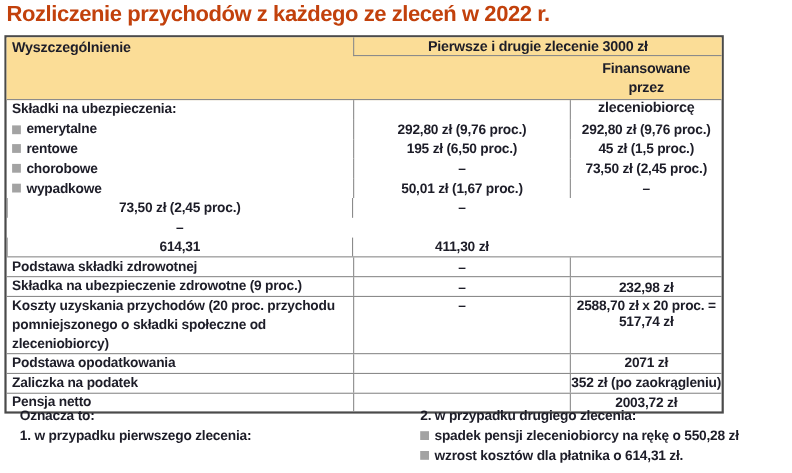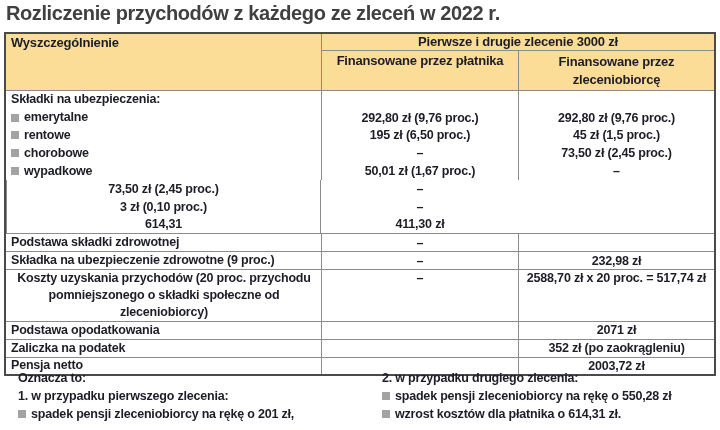--- a/index.html
+++ b/index.html
@@ -9,27 +9,27 @@
     color: #1d1d28;
     position: relative;
   }
 
   .page-title {
     position: absolute;
     left: 6px; top: 2px;
     font-size: 20px;
     font-weight: bold;
     letter-spacing: -0.4px;
-    color: #404040;
+    color: #c2410c;
   }
 
   .tbl {
     position: absolute;
     left: 4px; top: 32px;
-    width: 712px;
+    width: 654px;
     border: 2px solid #4a4a4a;
     border-bottom-width: 2px;
     background: #ffffff;
     font-weight: bold;
     letter-spacing: -0.2px;
   }
 
   
   .thead {
     display: grid;
@@ -69,21 +69,21 @@
   .row {
     display: grid;
     grid-template-columns: 315px 198px 1fr;
     min-height: 17.8px;
     font-size: 12.5px;
   }
   .row.sep { border-top: 1px solid #8b8b8b; }
   .c1 {
     display: flex; align-items: center;
     padding-left: 5px;
-    text-align: center;
+    text-align: left;
     line-height: 15px;
   }
   .c2, .c3 {
     display: flex; align-items: center; justify-content: center;
     text-align: center;
   }
   .c2 { border-left: 1px solid #8b8b8b; border-right: 1px solid #8b8b8b; }
   .row.valign-top .c2, .row.valign-top .c3 { align-items: flex-start; padding-top: 1px; }
   .row-koszty { min-height: 36px; }
   .row-koszty .c1 { line-height: 17px; padding-right: 4px; }
@@ -115,21 +115,20 @@
 </head>
 <body>
 
 <h1 class="page-title">Rozliczenie przychodów z każdego ze zleceń w 2022 r.</h1>
 
 <div class="tbl">
 
   <div class="thead">
     <div class="h-col1">Wyszczególnienie</div>
     <div class="h-group">Pierwsze i drugie zlecenie 3000 zł</div>
-    <div class="h-sub1">Finansowane przez płatnika</div>
     <div class="h-sub2">Finansowane przez zleceniobiorcę</div>
   </div>
 
   <div class="row">
     <div class="c1">Składki na ubezpieczenia:</div>
     <div class="c2"></div>
     <div class="c3"></div>
   </div>
 
   <div class="row">
@@ -167,21 +166,20 @@
     <div class="c2">50,01 zł (1,67 proc.)</div>
     <div class="c3">–</div>
   </div>
 
   <div class="row">
     <div class="c2">73,50 zł (2,45 proc.)</div>
     <div class="c3">–</div>
   </div>
 
   <div class="row">
-    <div class="c2">3 zł (0,10 proc.)</div>
     <div class="c3">–</div>
   </div>
 
   <div class="row">
     <div class="c2">614,31</div>
     <div class="c3">411,30 zł</div>
   </div>
 
   <div class="row sep">
     <div class="c1">Podstawa składki zdrowotnej</div>
@@ -217,24 +215,20 @@
     <div class="c2"></div>
     <div class="c3">2003,72 zł</div>
   </div>
 
 </div>
 
 <div class="notes">
   <div class="notes-col notes-left">
     <div class="note-line">Oznacza to:</div>
     <div class="note-line">1. w przypadku pierwszego zlecenia:</div>
-    <div class="note-line">
-        <span class="sq"></span>
-        <span>spadek pensji zleceniobiorcy na rękę o 201 zł,</span>
-      </div>
   </div>
   <div class="notes-col notes-right">
     <div class="note-line">2. w przypadku drugiego zlecenia:</div>
     <div class="note-line">
         <span class="sq"></span>
         <span>spadek pensji zleceniobiorcy na rękę o 550,28 zł</span>
       </div>
     <div class="note-line">
         <span class="sq"></span>
         <span>wzrost kosztów dla płatnika o 614,31 zł.</span>

